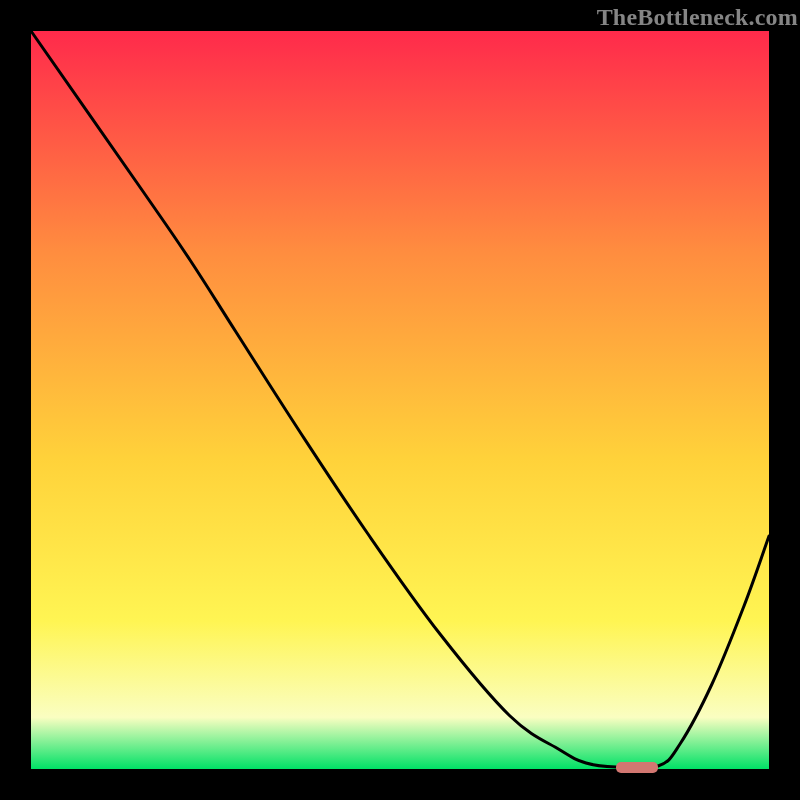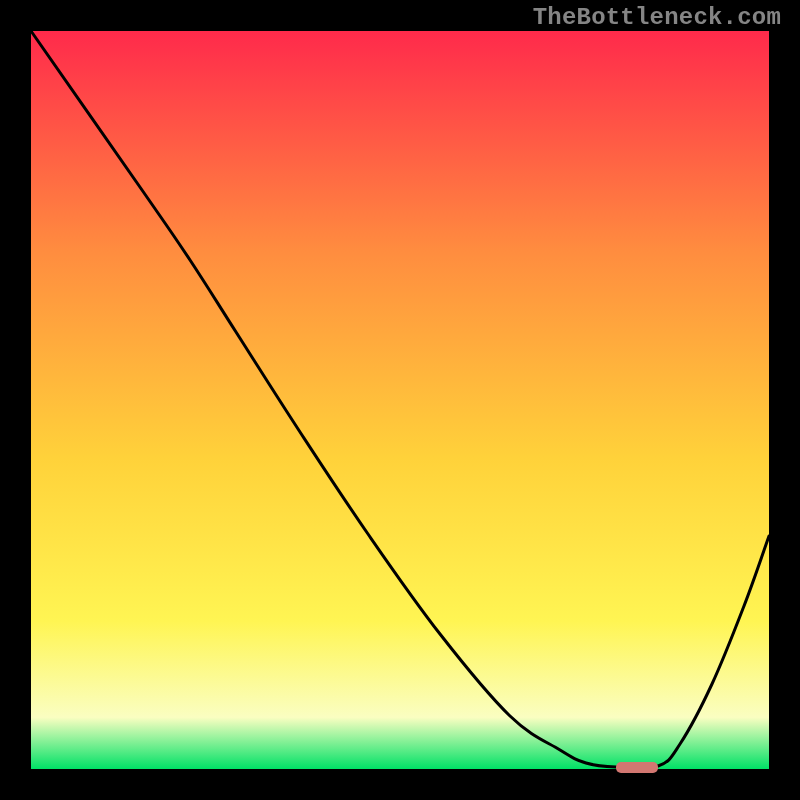--- a/index.html
+++ b/index.html
@@ -1,22 +1,22 @@
 <!DOCTYPE html>
 <html><head>
 <meta charset="utf-8">
 <style>
   * { margin: 0; padding: 0; box-sizing: border-box; }
   html, body { width: 800px; height: 800px; background: #ffffff; }
   .wrap { position: relative; width: 800px; height: 800px; }
   .watermark {
     position: absolute;
     top: 4px;
-    right: 19px;
-    font-family: Liberation Mono, monospace;
+    right: 2px;
+    font-family: Liberation Serif, serif;
     font-size: 24px;
     font-weight: 600;
     color: #858585;
     letter-spacing: 0.2px;
     z-index: 10;
     text-align: right;
   }
   svg { position: absolute; top: 0; left: 0; }
 </style>
 </head>

